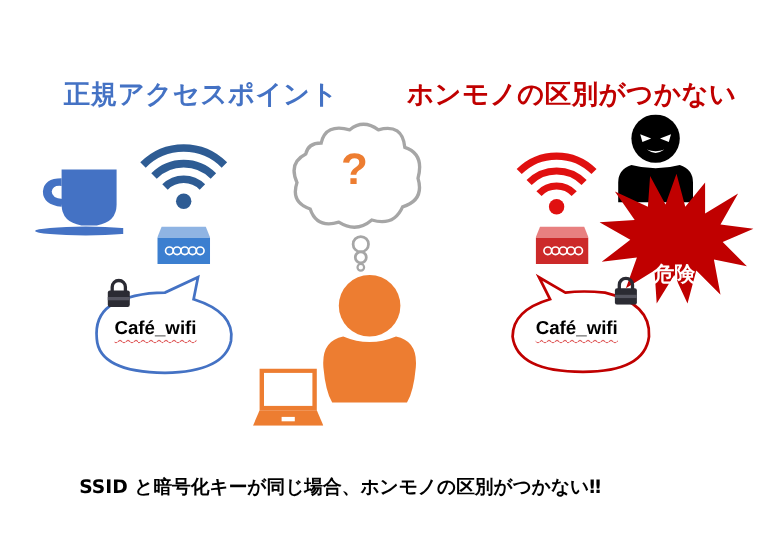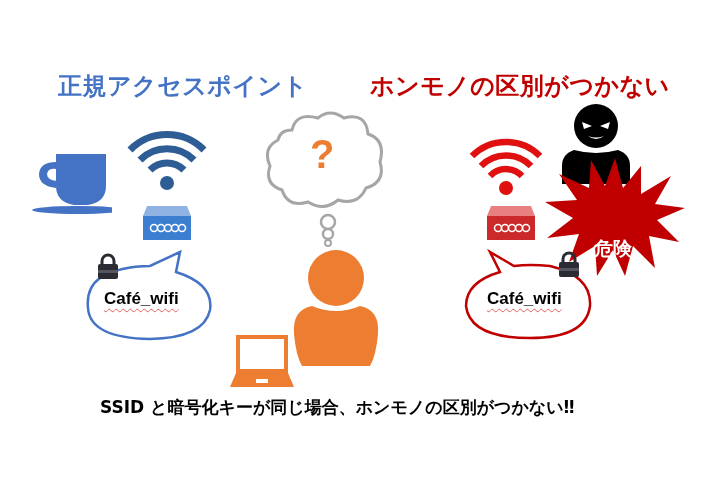--- a/index.html
+++ b/index.html
@@ -115,13 +115,13 @@
   <path d="M40 24 L30 4 L54 18 Q70 16 90 18 Q132 28 130 58 Q126 90 70 90 Q10 90 6 58 Q6 34 40 24 Z" fill="#ffffff" stroke="#c00000" stroke-width="2.5"></path>
 </svg>
 <div class="abs ssid" style="left:487px; top:289px;">Café_wifi</div>
 
 <svg class="abs" style="left:557px; top:251px;" width="24" height="26" viewBox="0 0 24 26">
   <path d="M6 12 V8 A6 6 0 0 1 18 8 V12" fill="none" stroke="#2b2b33" stroke-width="3"></path>
   <rect x="2" y="11" width="20" height="15" rx="2" fill="#2b2b33"></rect>
   <rect x="2" y="17" width="20" height="3" fill="#555560"></rect>
 </svg>
 
-<div class="abs caption" style="left:72px; top:396px;margin-left:28px;">SSID と暗号化キーが同じ場合、ホンモノの区別がつかない‼</div>
+<div class="abs caption" style="left:72px; top:431px;">SSID と暗号化キーが同じ場合、ホンモノの区別がつかない‼</div>
 
 </body></html>

